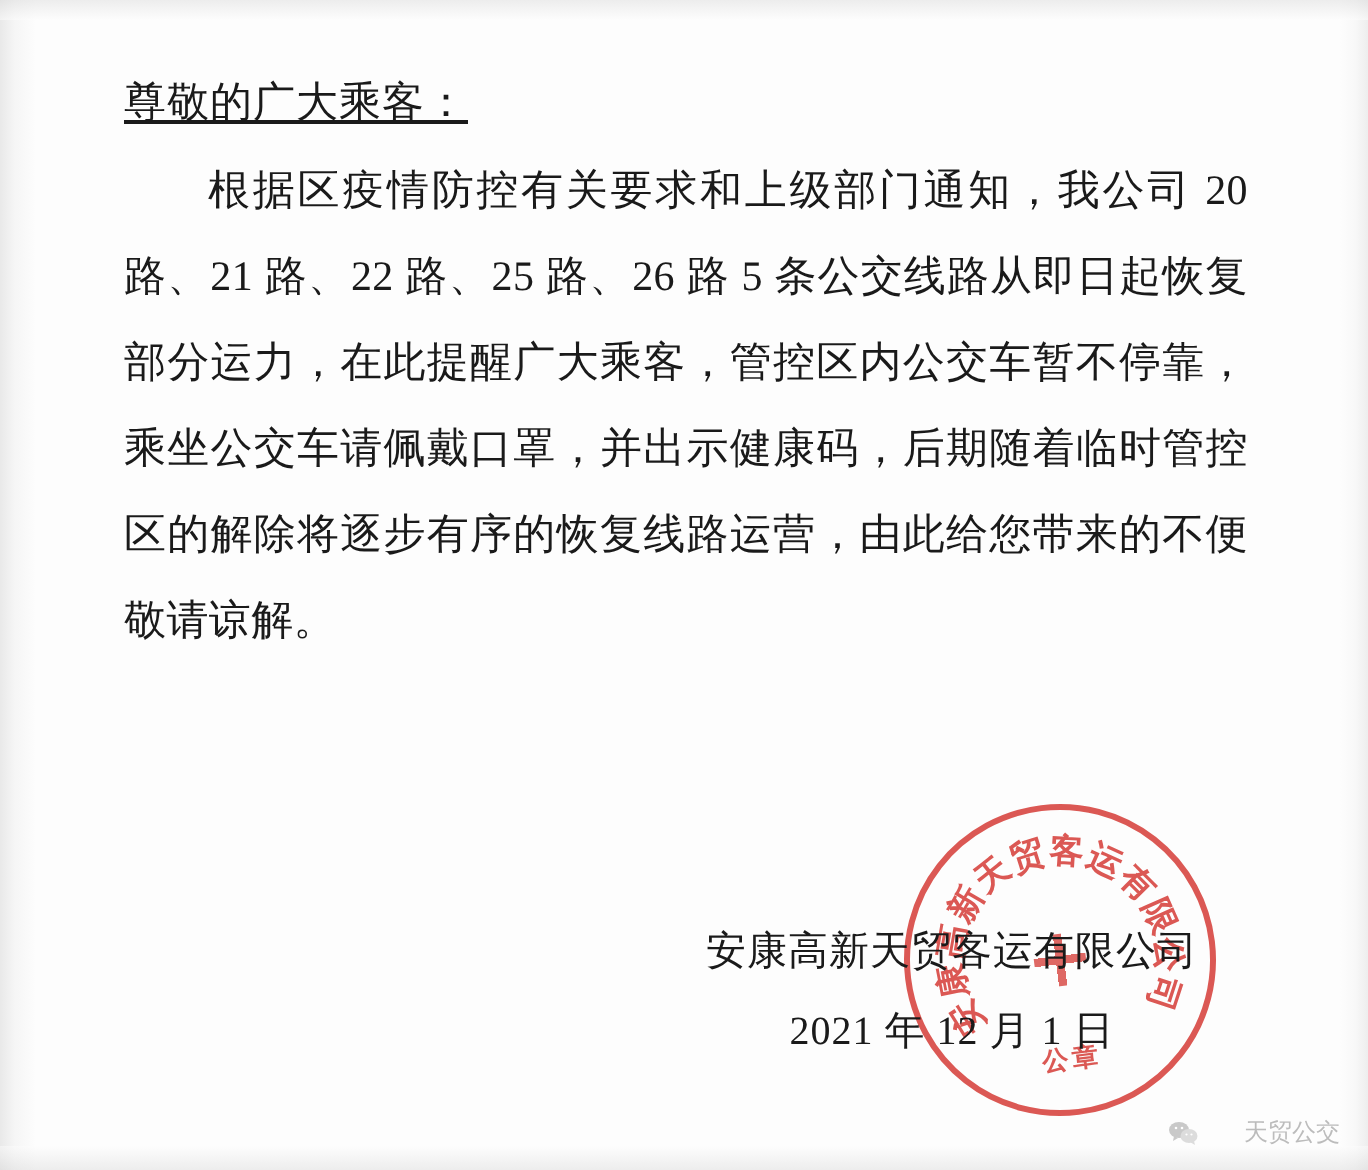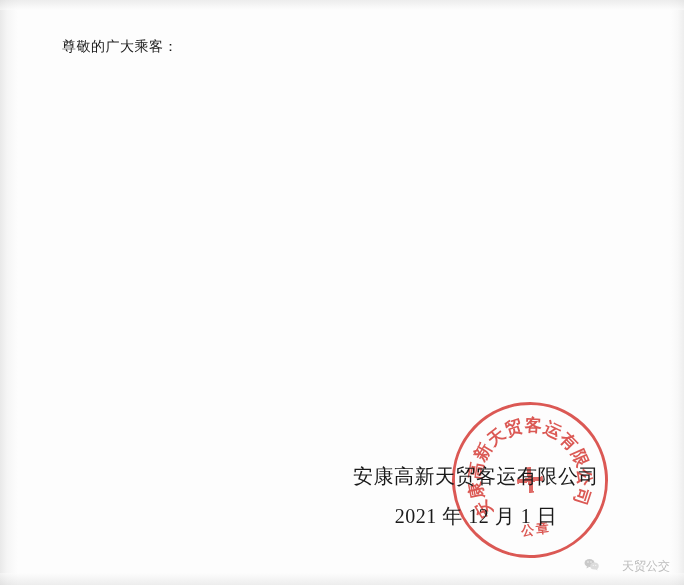--- a/index.html
+++ b/index.html
@@ -20,24 +20,25 @@
     inset: 0;
     background: #fdfdfd;
   }
   .notice-body {
     position: absolute;
     left: 62px;
     top: 36px;
     width: 562px;
   }
   .salutation {
-    font-size: 14px;
+    font-size: 21px;
     line-height: 1.5;
     letter-spacing: 0.5px;
     margin-bottom: 6px;
+    text-decoration: underline;
   }
   .paragraph {
     font-size: 21px;
     line-height: 2.05;
     text-align: justify;
     text-justify: inter-ideograph;
     text-indent: 2em;
     letter-spacing: 0.2px;
   }
   .signature-block {
@@ -114,20 +115,21 @@
     font-size: 13px;
     color: #d4352f;
     font-weight: bold;
     letter-spacing: 2px;
   }
   .watermark {
     position: absolute;
     right: 14px;
     bottom: 10px;
     display: flex;
+    align-items: center;
     gap: 23px;
     color: #bcbcbc;
     font-family: "Liberation Sans", sans-serif;
     font-size: 12px;
   }
   .wm-logo {
     width: 15px;
     height: 13px;
     position: relative;
   }
@@ -174,20 +176,21 @@
 
 <div class="page">
 
   <div class="dark-edge"></div>
   <div class="dark-edge-right"></div>
   <div class="dark-edge-top"></div>
   <div class="dark-edge-bottom"></div>
 
   <div class="notice-body">
     <div class="salutation">尊敬的广大乘客：</div>
+    <div class="paragraph">根据区疫情防控有关要求和上级部门通知，我公司 20 路、21 路、22 路、25 路、26 路 5 条公交线路从即日起恢复部分运力，在此提醒广大乘客，管控区内公交车暂不停靠，乘坐公交车请佩戴口罩，并出示健康码，后期随着临时管控区的解除将逐步有序的恢复线路运营，由此给您带来的不便敬请谅解。</div>
   </div>
 
   <div class="seal">
     <div class="seal-text">
         <span style="transform: translate(-48.9px, 22.8px) rotate(-115deg);">安</span>
         <span style="transform: translate(-53.9px, 3.9px) rotate(-94.1deg);">康</span>
         <span style="transform: translate(-51.7px, -15.6px) rotate(-73.2deg);">高</span>
         <span style="transform: translate(-42.7px, -33px) rotate(-52.3deg);">新</span>
         <span style="transform: translate(-28.1px, -46.1px) rotate(-31.4deg);">天</span>
         <span style="transform: translate(-9.8px, -53.1px) rotate(-10.5deg);">贸</span>

